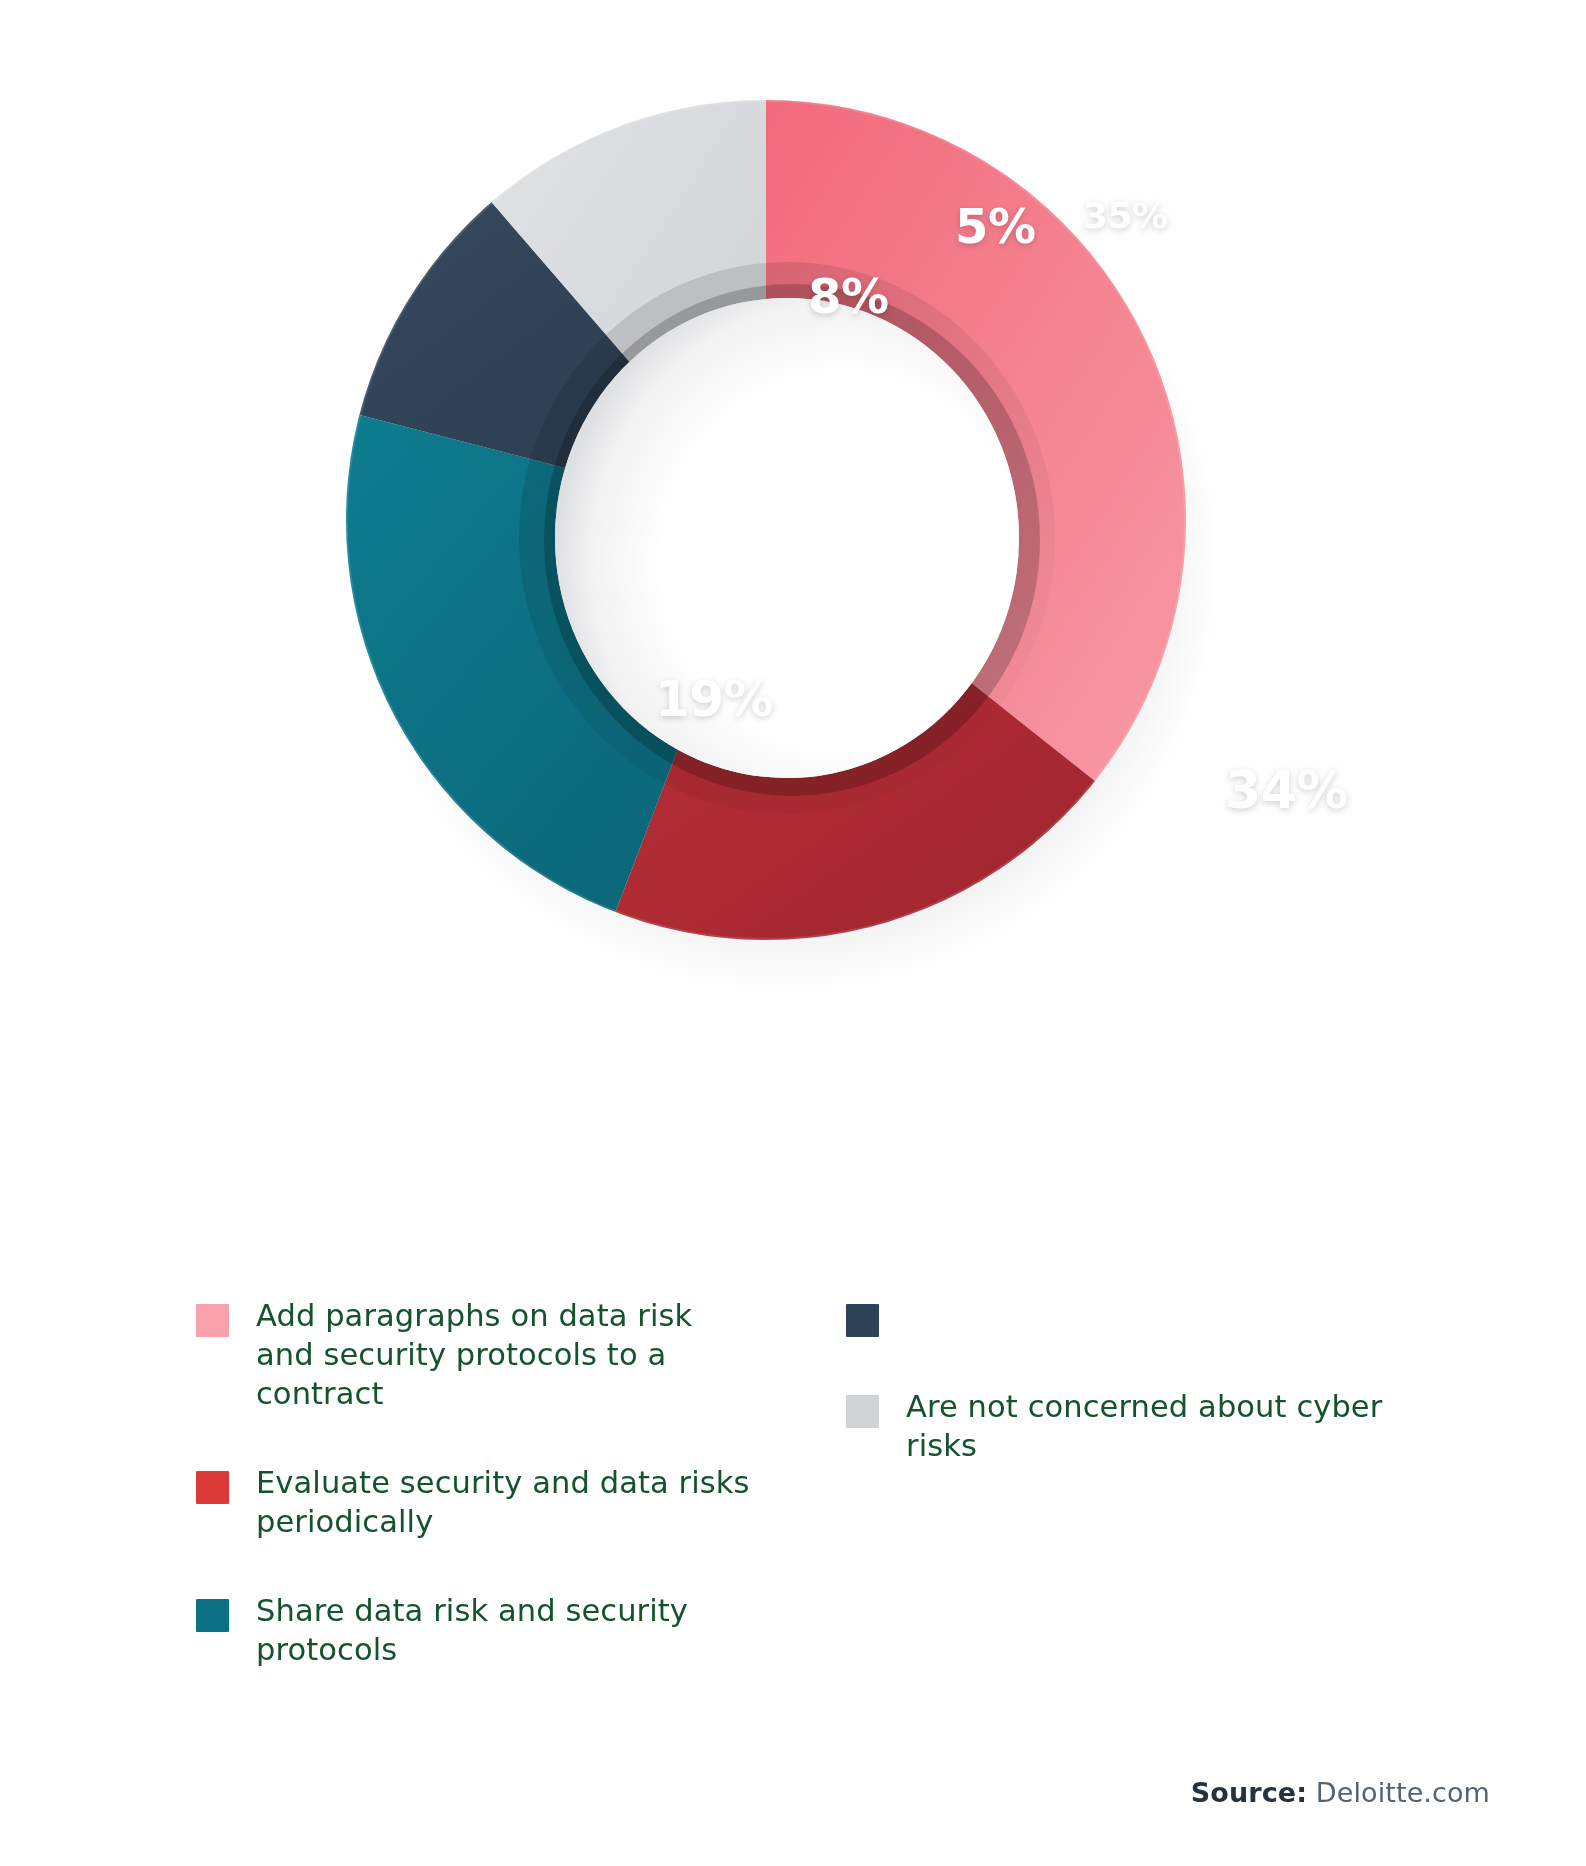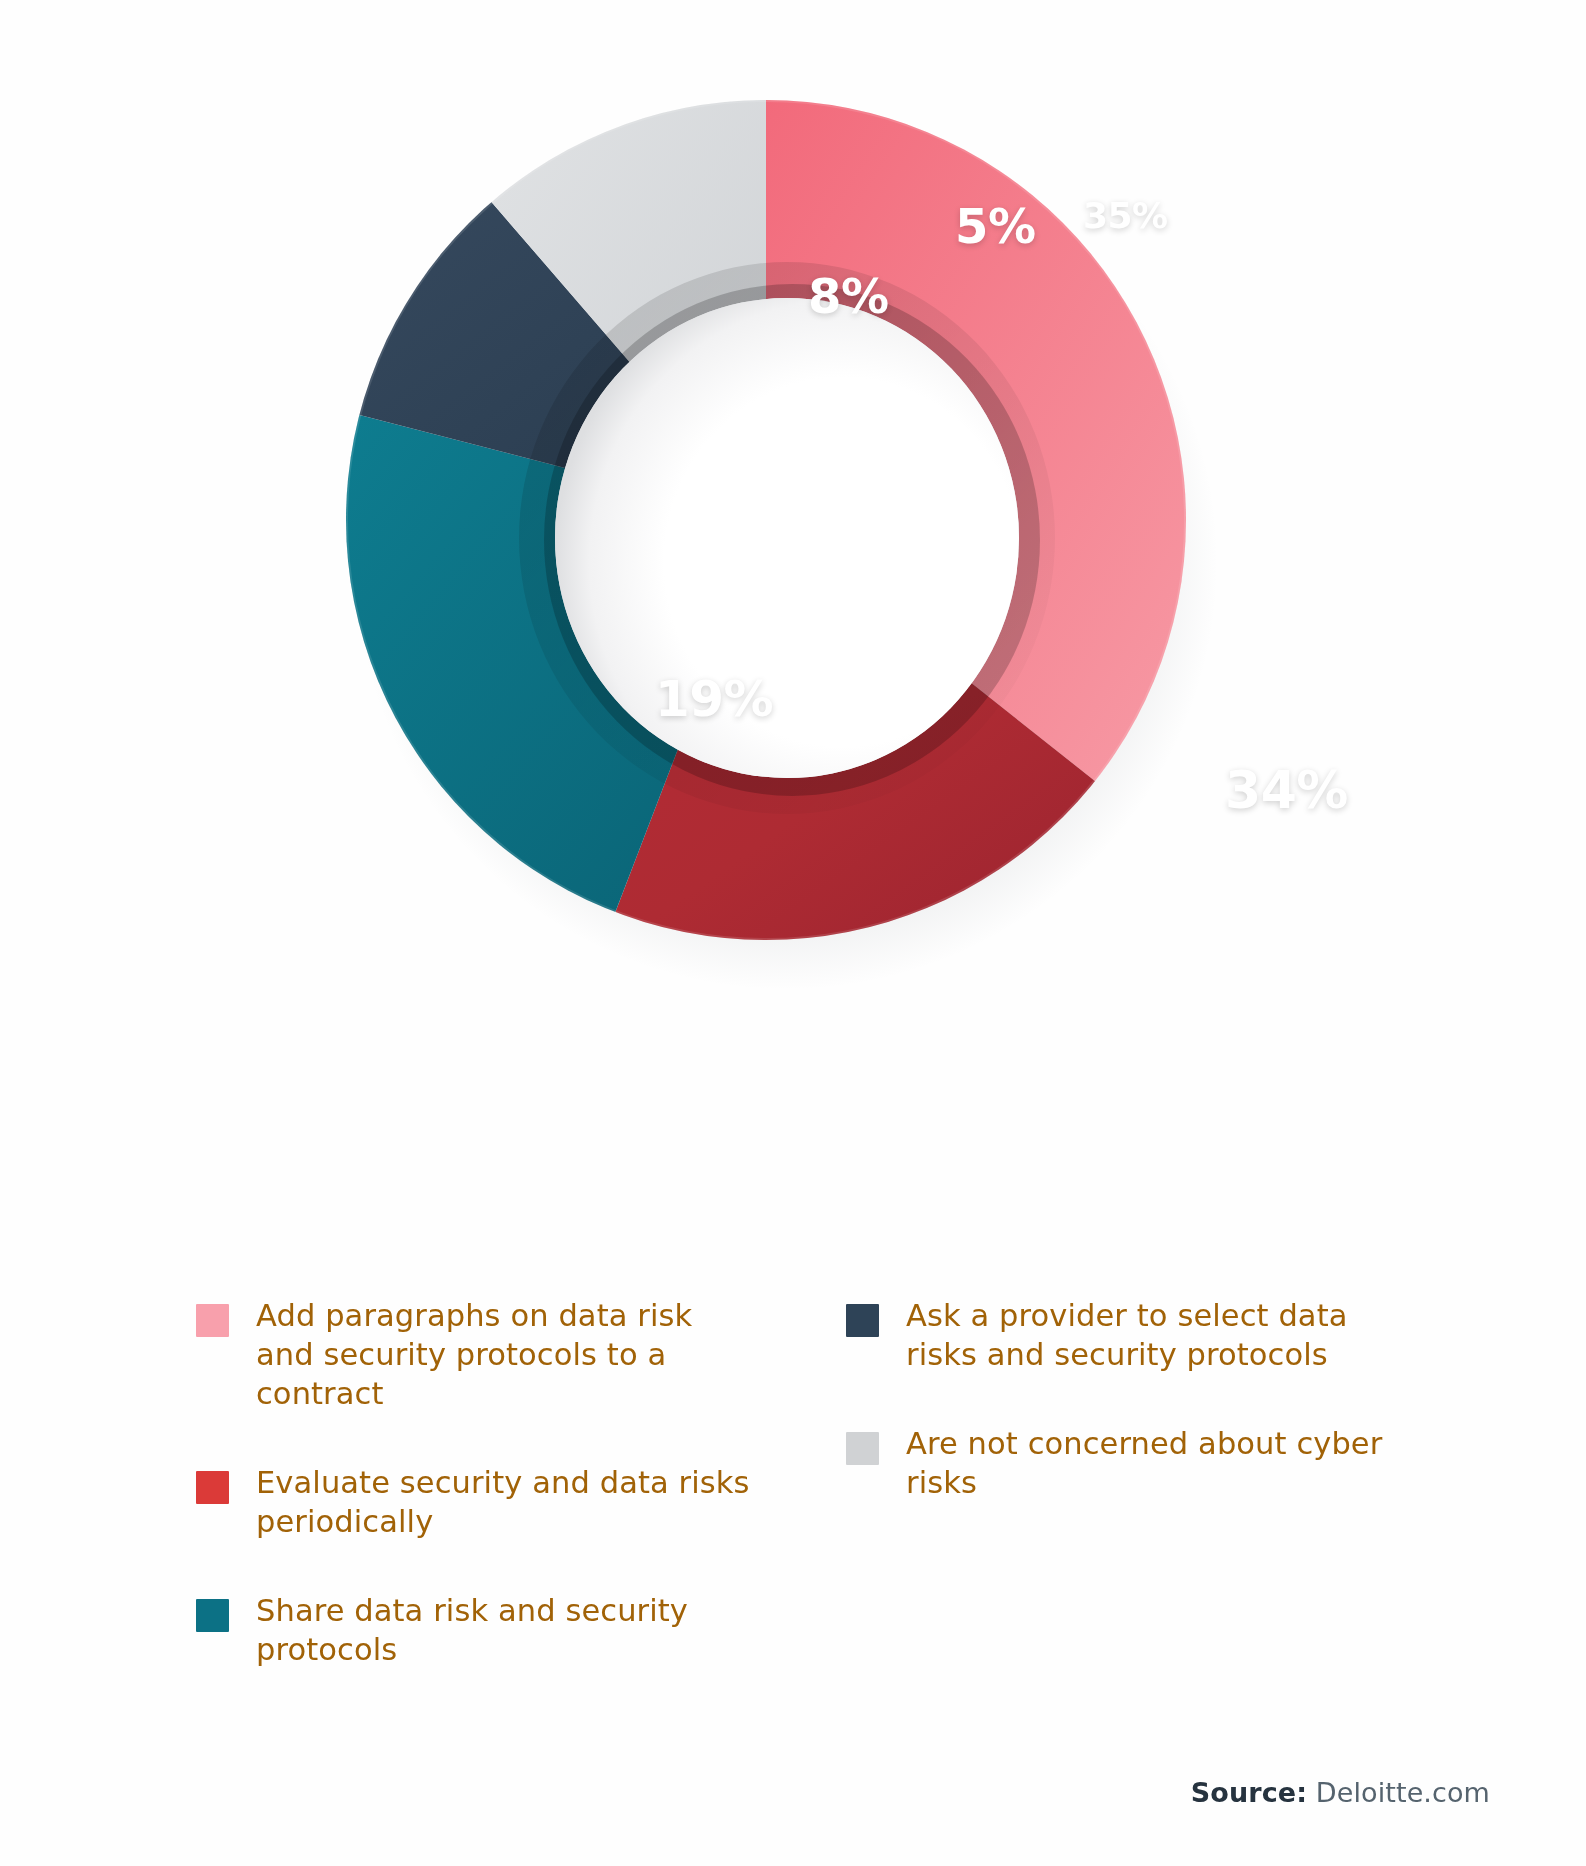--- a/index.html
+++ b/index.html
@@ -69,21 +69,21 @@
     height: 33px;
     flex: 0 0 33px;
     margin-top: 8px;
     margin-right: 27px;
     border-radius: 1px;
   }
   .legend-text {
     font-family: "DejaVu Sans", sans-serif;
     font-size: 30.5px;
     line-height: 1.28;
-    color: #a16207;
+    color: #14532d;
     font-weight: 400;
     letter-spacing: 0.1px;
   }
 
   
   .source {
     position: absolute;
     right: 96px;
     bottom: 58px;
     font-family: "DejaVu Sans", sans-serif;
@@ -204,21 +204,20 @@
         <span class="swatch" style="background:#0C7185"></span>
         <span class="legend-text">Share data risk and security protocols</span>
       </div>
 
     </div>
 
     <div class="legend-col">
 
       <div class="legend-item">
         <span class="swatch" style="background:#2E4357"></span>
-        <span class="legend-text">Ask a provider to select data risks and security protocols</span>
       </div>
 
       <div class="legend-item">
         <span class="swatch" style="background:#D0D2D4"></span>
         <span class="legend-text">Are not concerned about cyber risks</span>
       </div>
 
     </div>
   </div>
 

